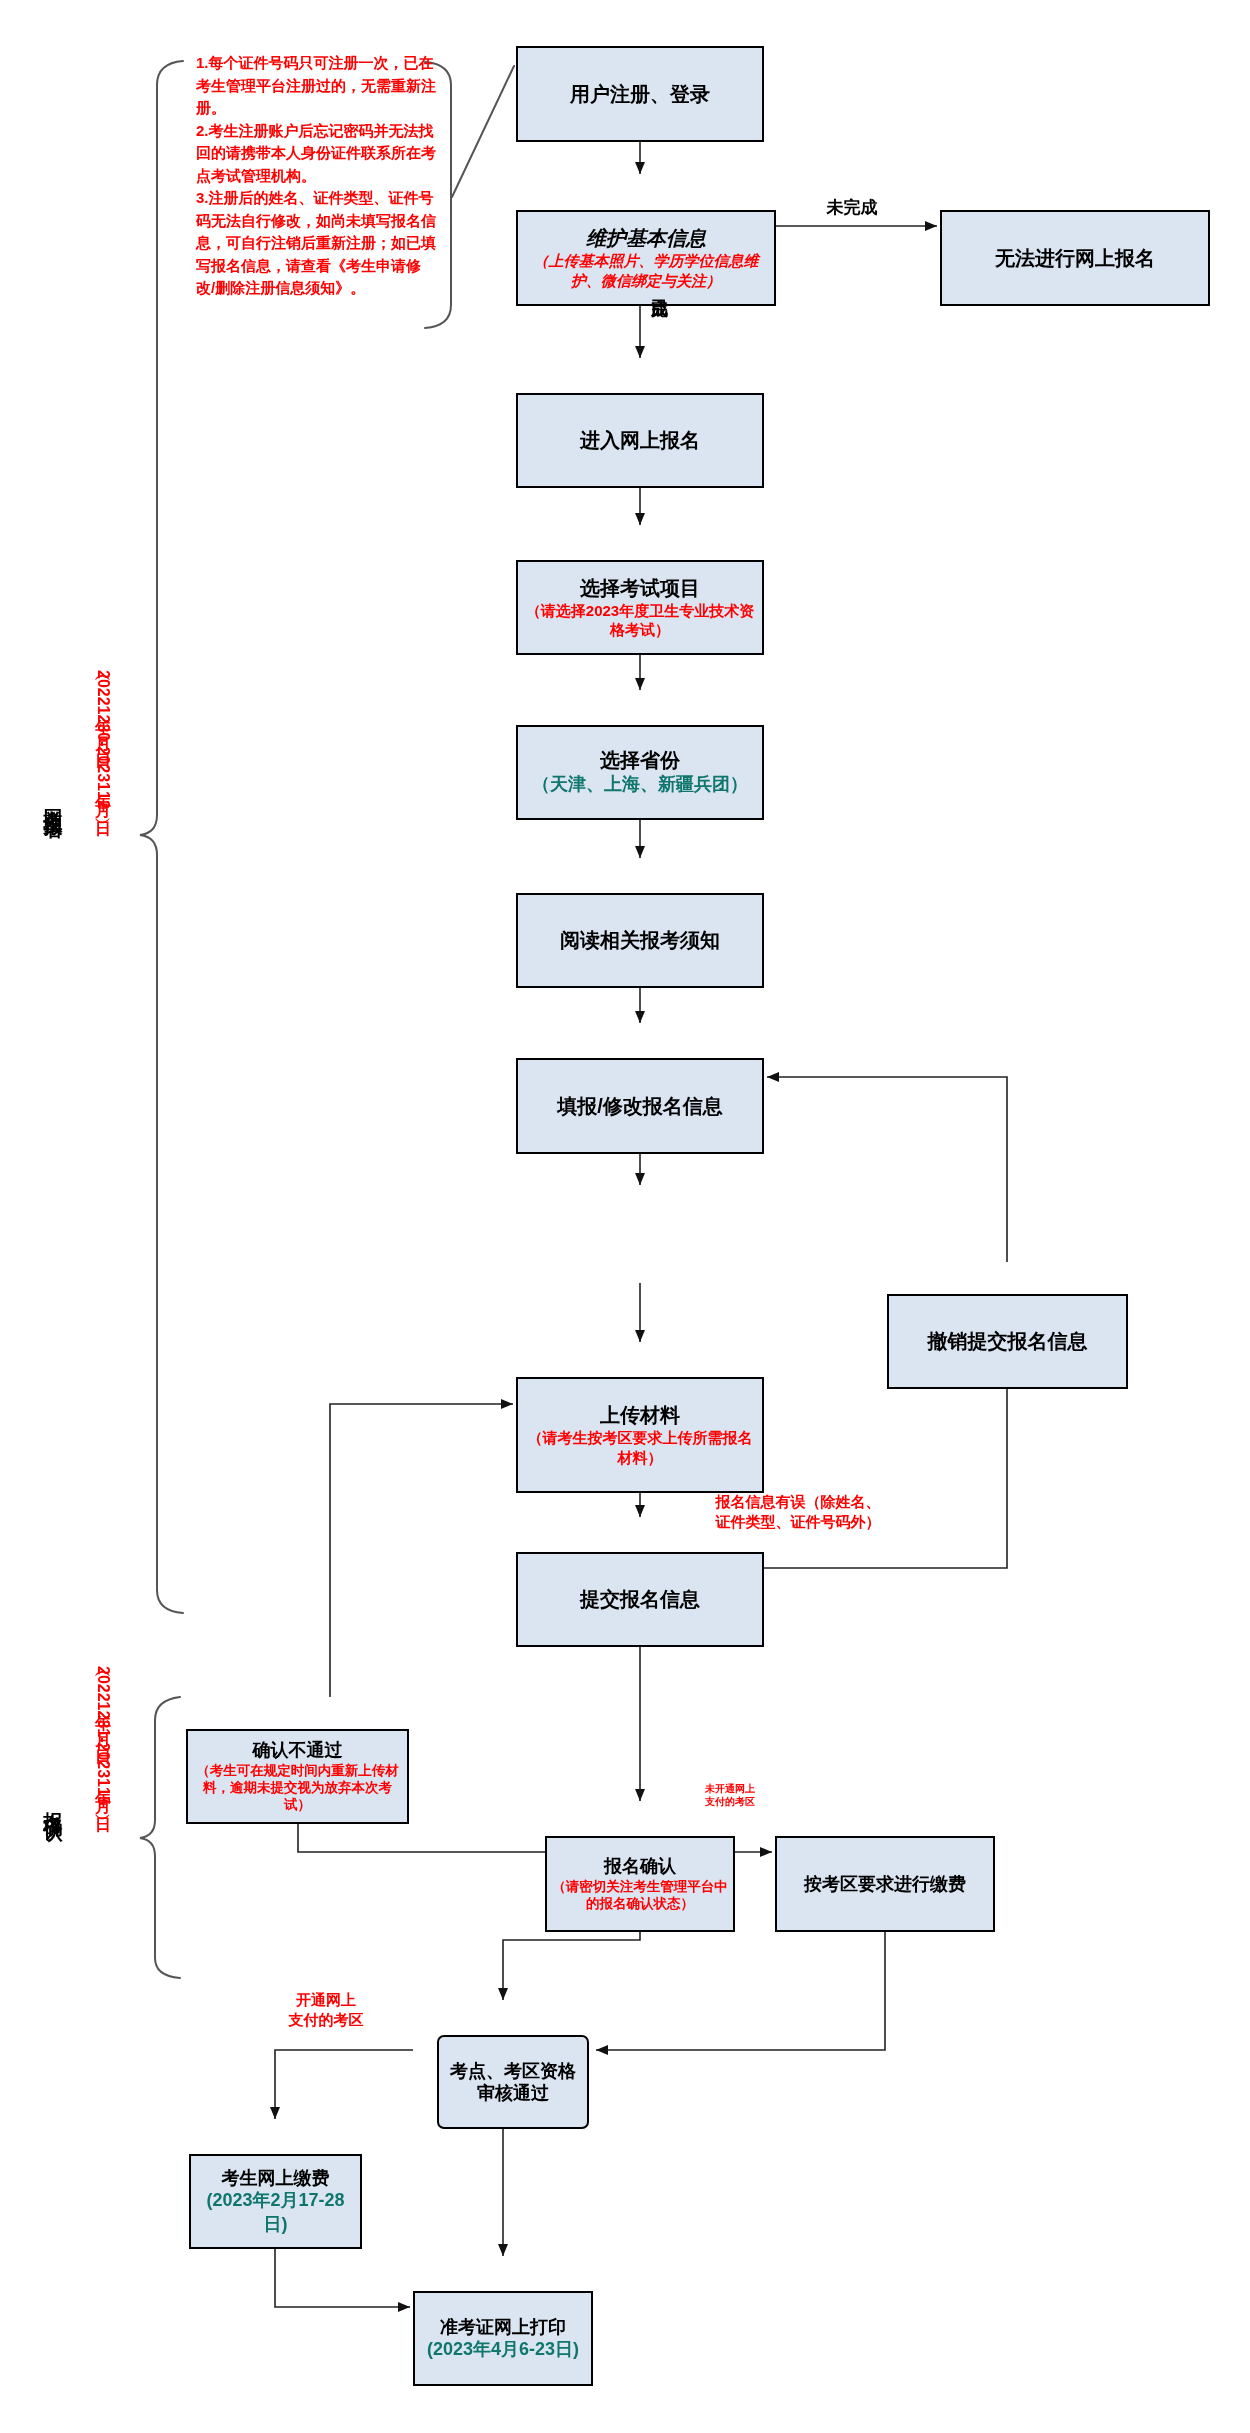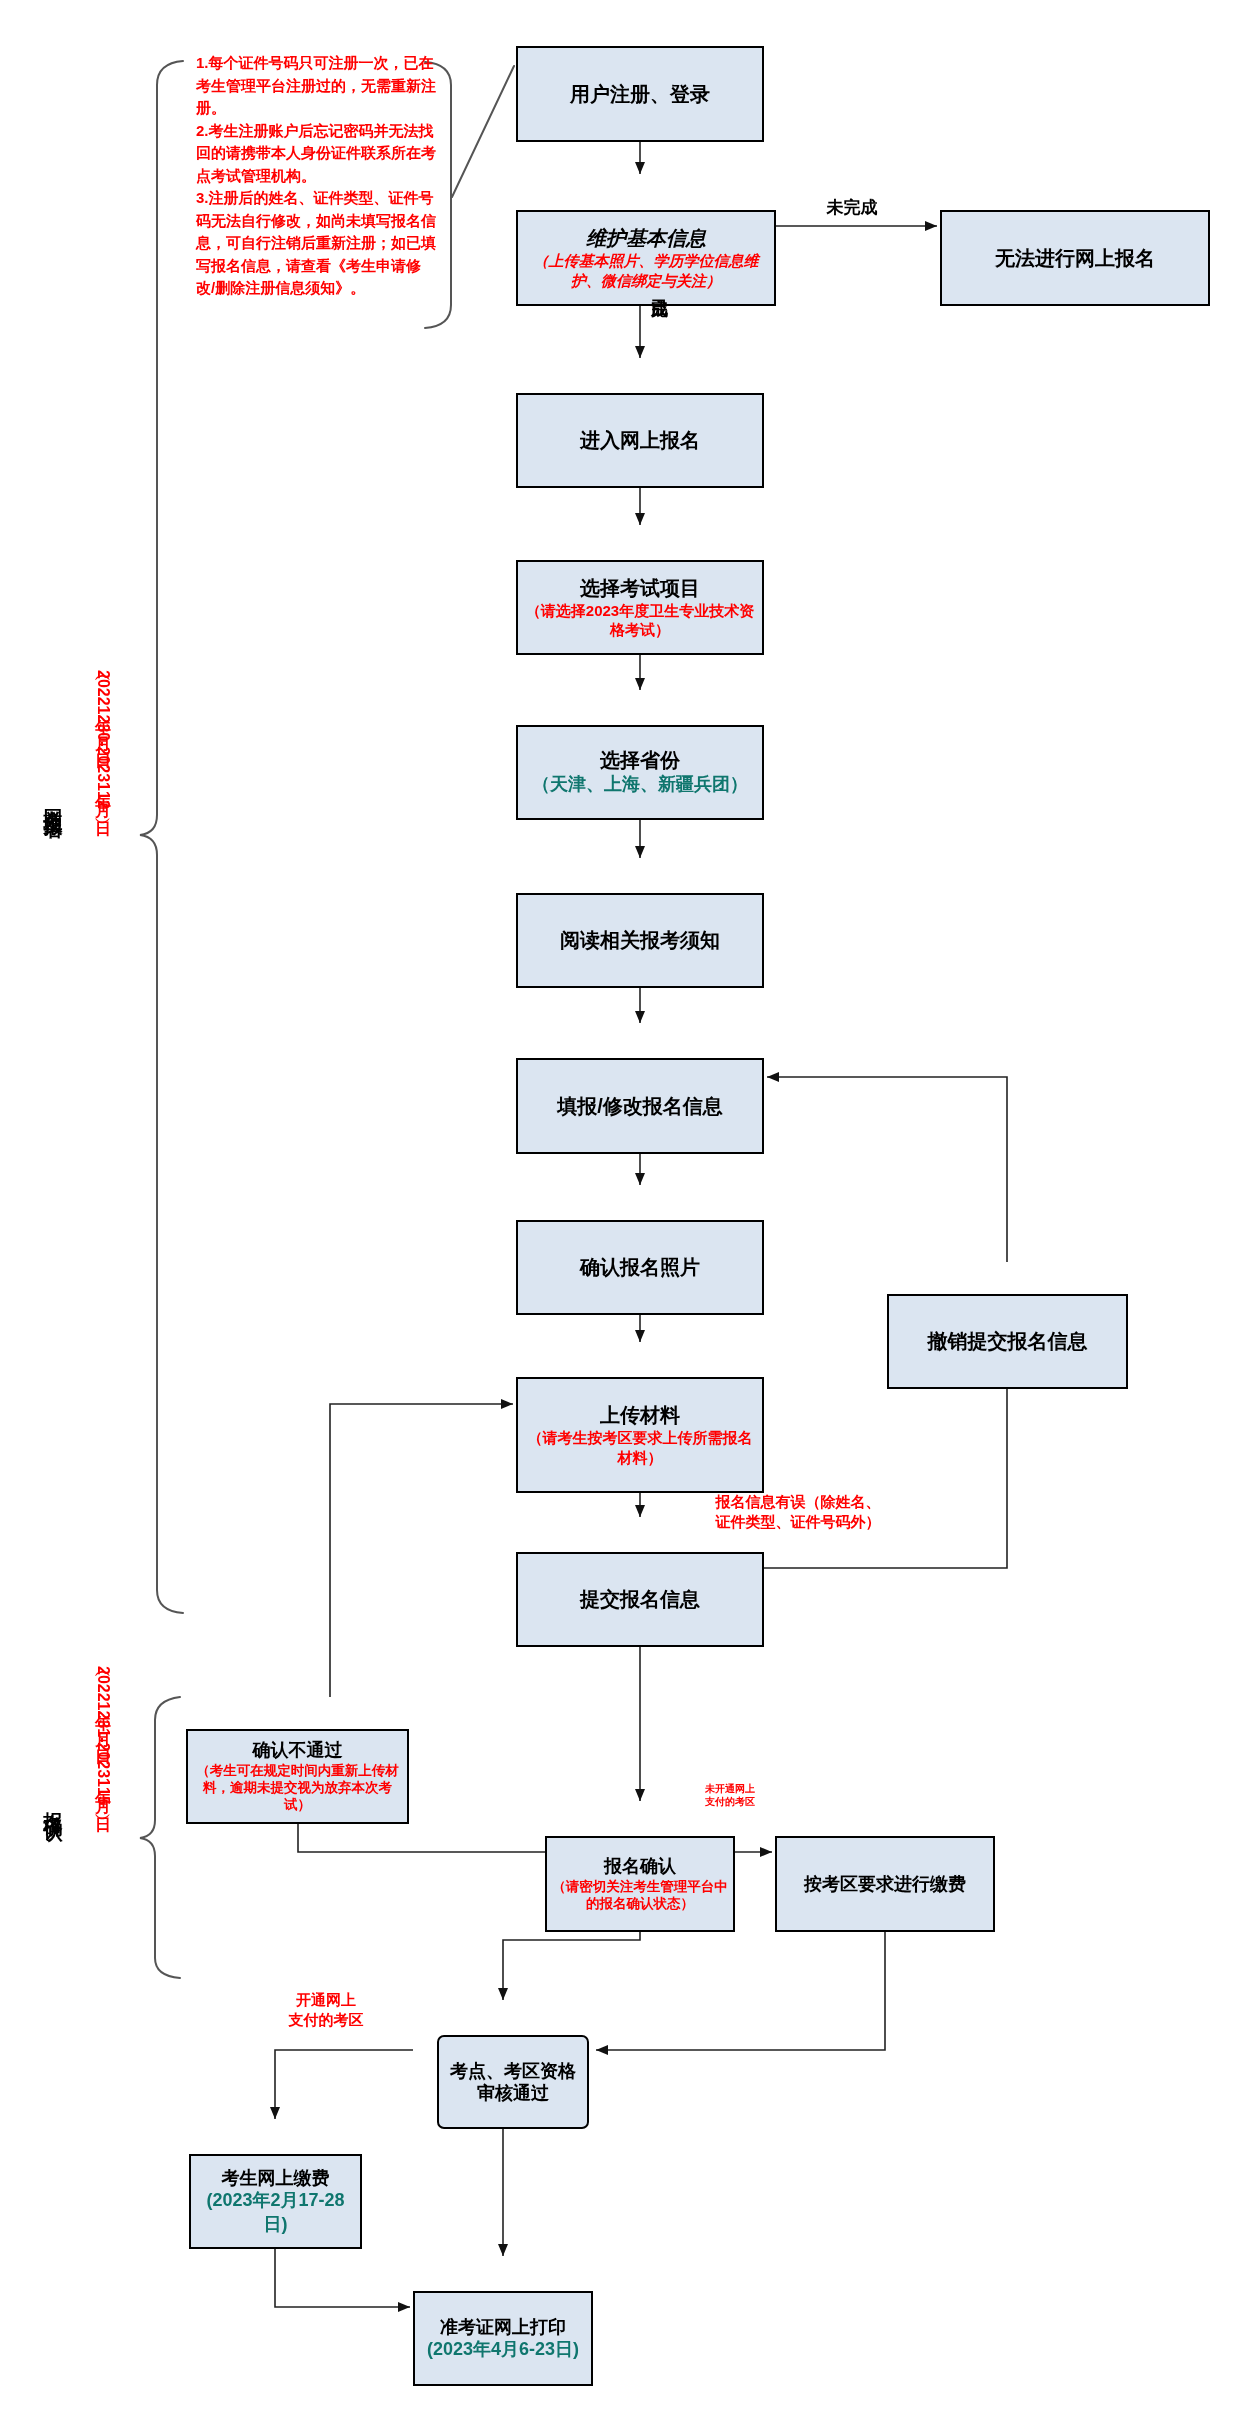--- a/index.html
+++ b/index.html
@@ -137,23 +137,20 @@
   </div>
 
   <div class="box b-read">
     <div class="title">阅读相关报考须知</div>
   </div>
 
   <div class="box b-fill">
     <div class="title">填报/修改报名信息</div>
   </div>
 
-  <div class="box b-photo">
-    <div class="title">确认报名照片</div>
-  </div>
 
   <div class="box b-upload">
     <div class="title">上传材料</div>
     <div class="note">（请考生按考区要求上传所需报名材料）</div>
   </div>
 
   <div class="box b-submit">
     <div class="title">提交报名信息</div>
   </div>
 

